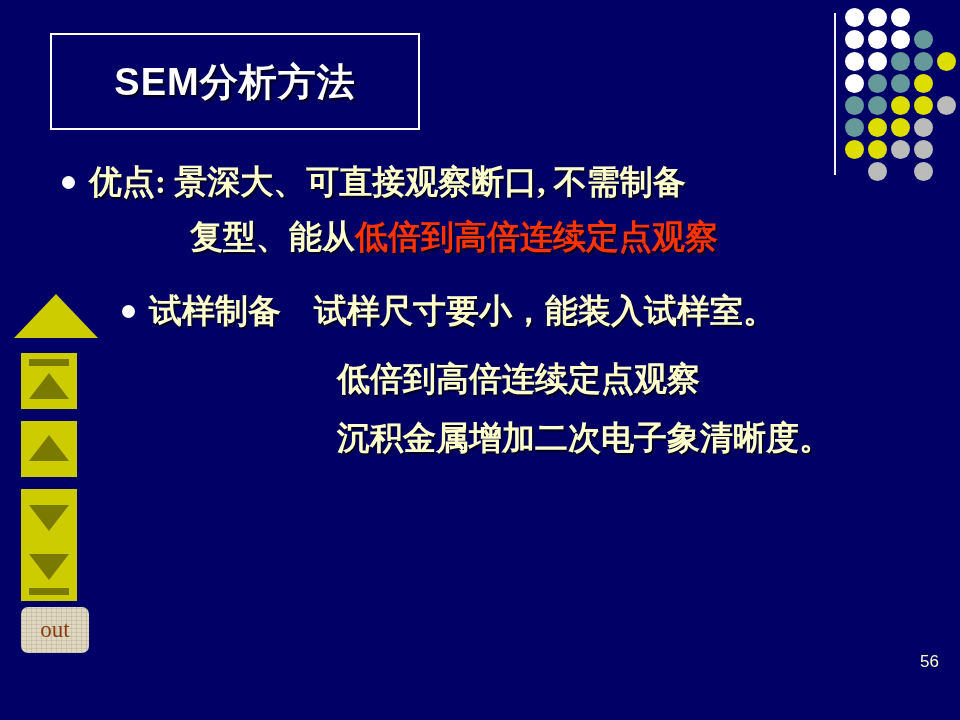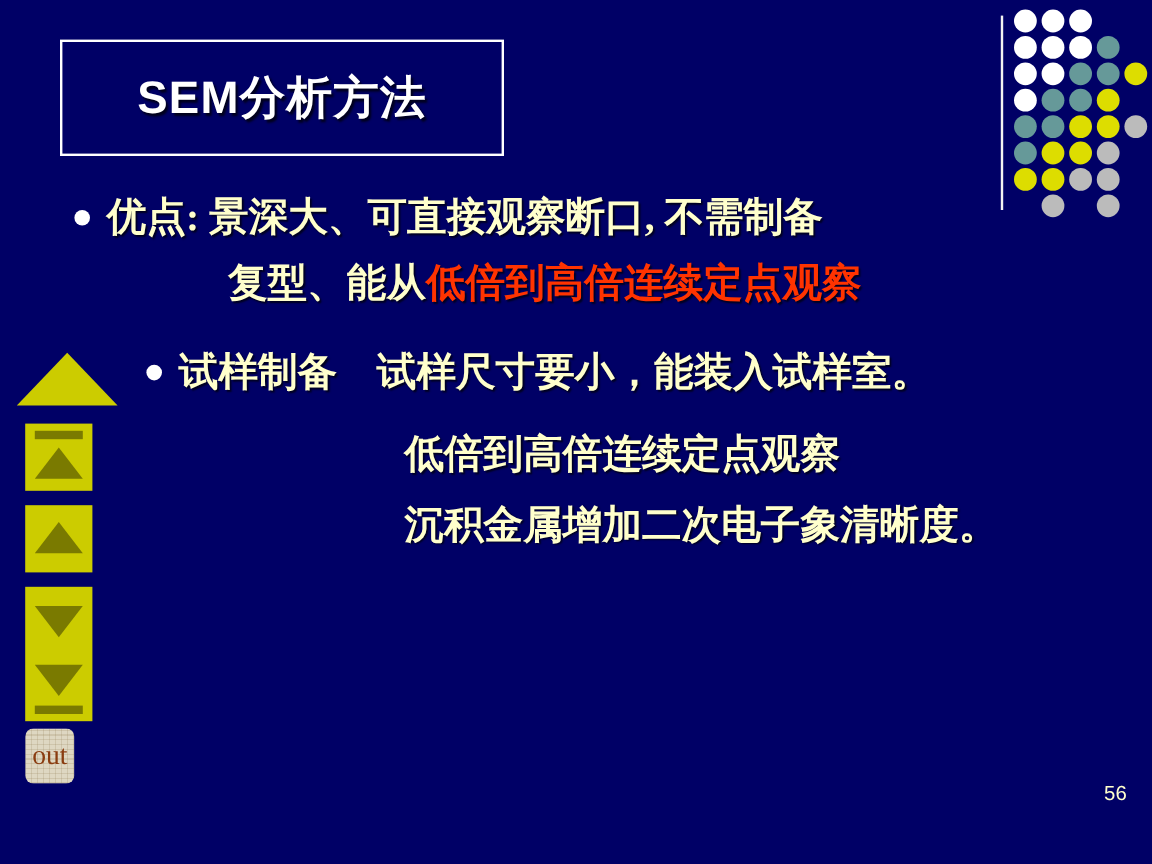--- a/index.html
+++ b/index.html
@@ -172,21 +172,21 @@
   .btn-prev  .tri-up { top: 14px; }
   .btn-next  { top: 489px; }
   .btn-next  .tri-down { top: 16px; }
   .btn-last  { top: 545px; }
   .btn-last  .tri-down { top: 9px; }
 
   .btn-out {
     position: absolute;
     left: 21px;
     top: 607px;
-    width: 41px;
+    width: 68px;
     height: 46px;
     border-radius: 7px;
     background:
       repeating-linear-gradient(0deg, rgba(150,130,90,0.22) 0px, rgba(150,130,90,0.22) 1px, rgba(0,0,0,0) 1px, rgba(0,0,0,0) 4px),
       repeating-linear-gradient(90deg, rgba(150,130,90,0.22) 0px, rgba(150,130,90,0.22) 1px, rgba(0,0,0,0) 1px, rgba(0,0,0,0) 5px),
       #ded7c2;
     color: #8a3c10;
     font-family: "Liberation Serif", "DejaVu Serif", serif;
     font-size: 23px;
     display: flex;

